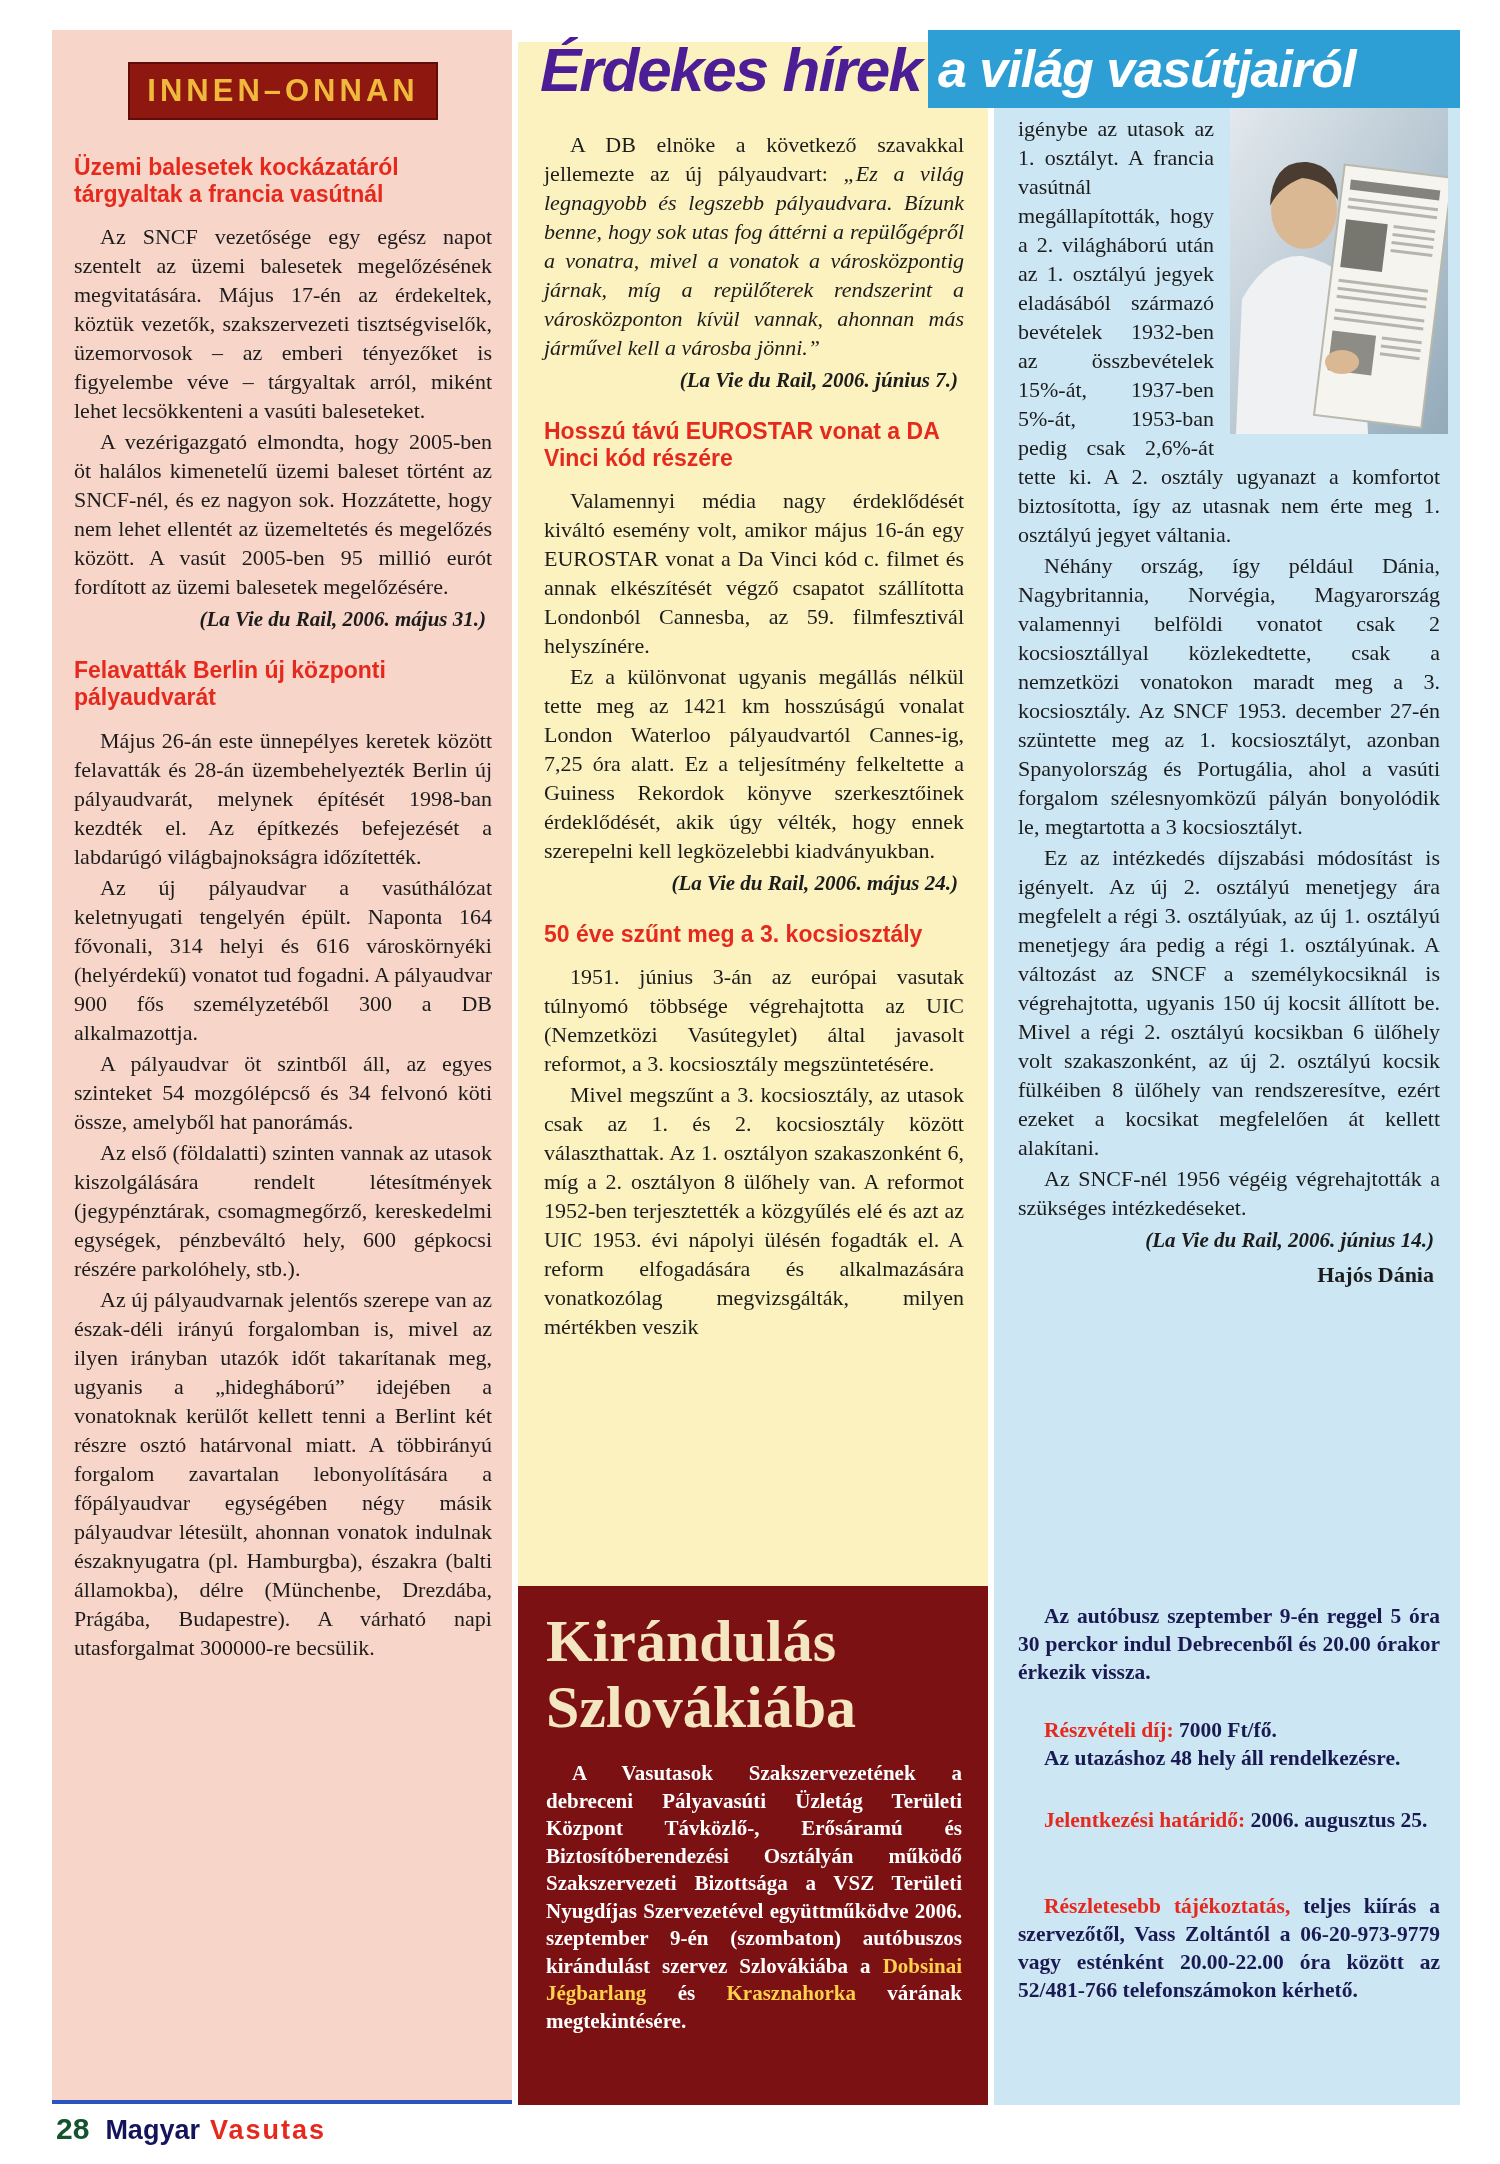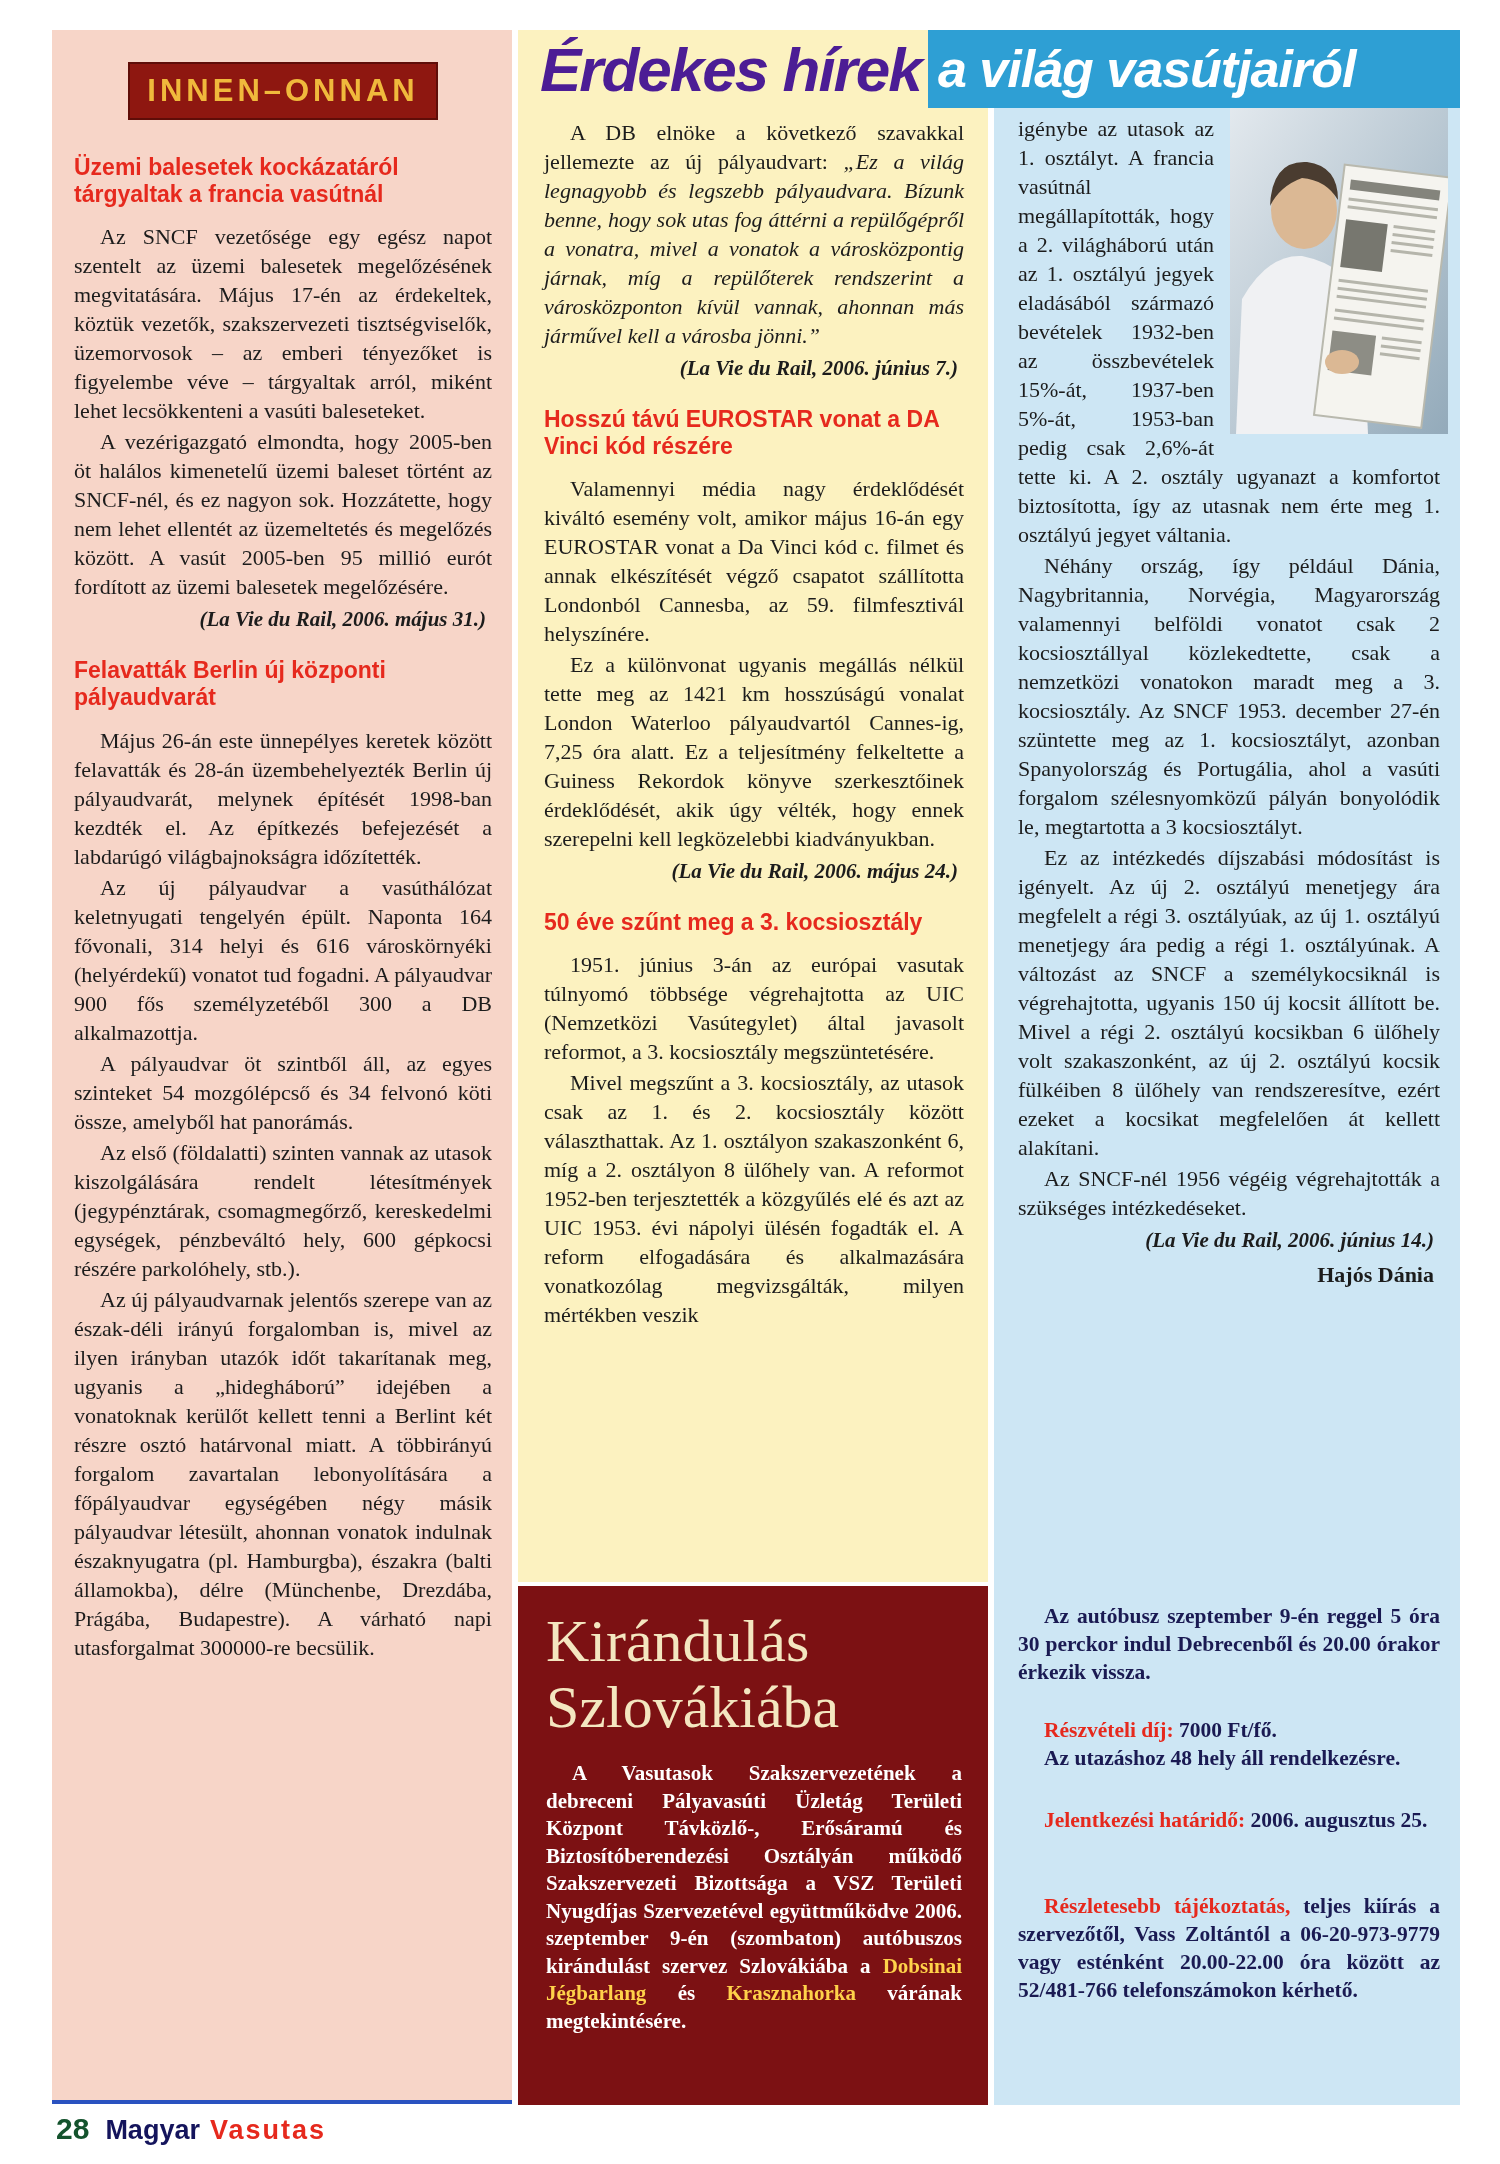--- a/index.html
+++ b/index.html
@@ -6,21 +6,21 @@
   html,body { background:#d8d8d8; }
   .page {
     position:relative; width:1500px; height:2164px; margin:0 auto;
     background:#ffffff; overflow:hidden;
     font-family:"Liberation Serif", serif; color:#1c1c1c;
   }
 
   
   .col { position:absolute; top:30px; overflow:hidden; }
   .col-left  { left:52px;  width:460px; height:2072px; background:#f7d5c8; padding:20px 20px 0 22px; }
-  .col-mid   { left:518px; width:470px; height:1552px; background:#fcf2c0; padding:88px 24px 0 26px; }
+  .col-mid   { left:518px; width:470px; height:1552px; background:#fcf2c0; padding:88px 24px 0 26px;margin-top:12px; }
   .col-right { left:994px; width:466px; height:2075px; background:#cde6f4; padding:84px 20px 0 24px; }
 
   
   .headline-red {
     position:absolute; left:540px; top:34px; z-index:3;
     font-family:"Liberation Sans", sans-serif; font-weight:bold; font-style:italic;
     font-size:62px; letter-spacing:-2px; color:#4c1d95;
   }
   .band {
     position:absolute; left:928px; top:30px; width:532px; height:78px; z-index:2;
@@ -65,21 +65,21 @@
     float:right; width:218px; height:330px; margin:-10px -8px 12px 16px;
     background:#c3d2dc; overflow:hidden;
   }
 
   
   .trip-box {
     position:absolute; left:518px; top:1586px; width:470px; height:519px;
     background:#7c1113; padding:22px 26px 0 28px; overflow:hidden;
   }
   .trip-title {
-    font-weight:normal; font-size:60px; line-height:1.1; color:#f4e6c0;
+    font-weight:bold; font-size:60px; line-height:1.1; color:#f4e6c0;
     margin-bottom:20px;
   }
   .trip-body {
     color:#ffffff; font-weight:bold; font-size:21px; line-height:27.5px;
     text-align:justify; text-indent:26px;
   }
   .trip-body .hl { color:#ffd24a; }
 
   
   .trip-info { position:absolute; left:994px; top:1586px; width:466px; padding:16px 20px 0 24px; }

